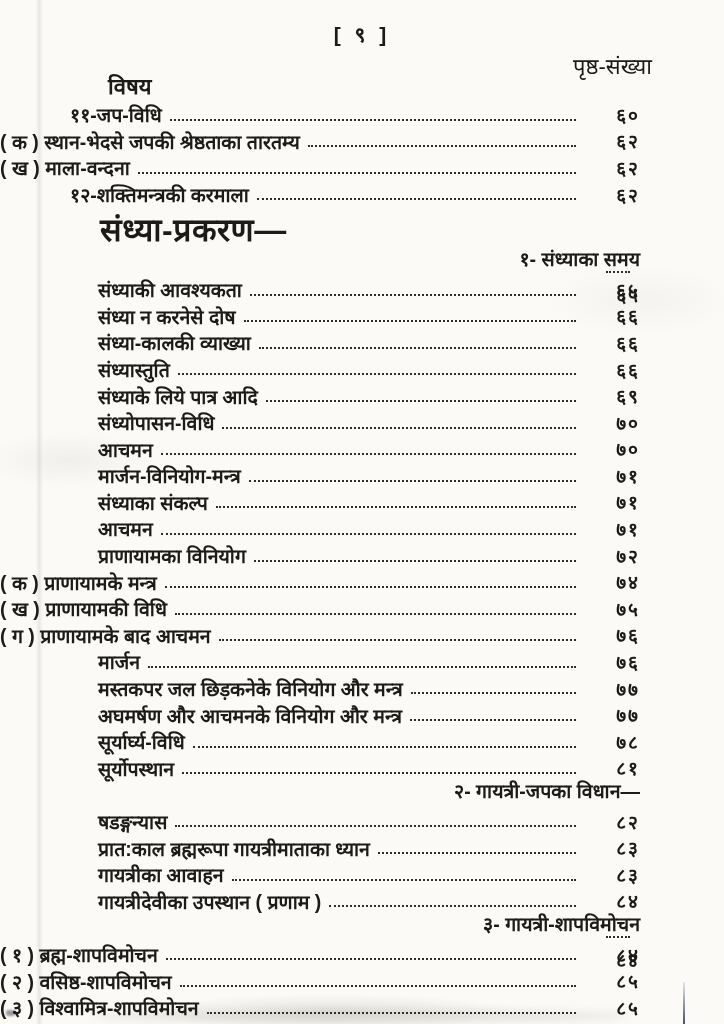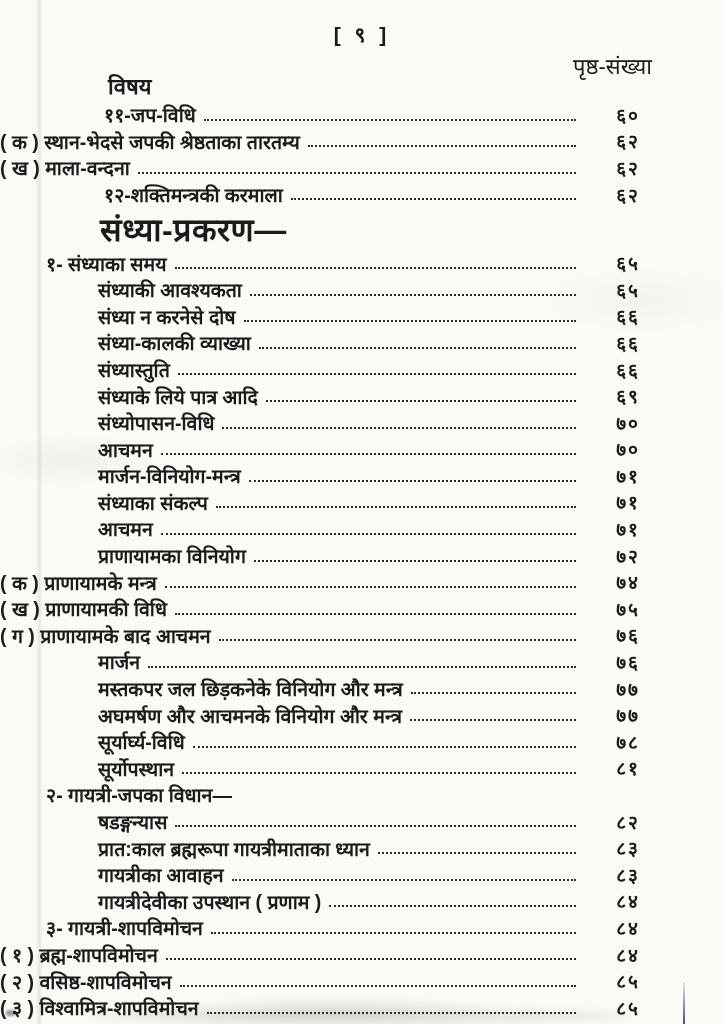--- a/index.html
+++ b/index.html
@@ -83,22 +83,22 @@
   }
   .row {
     display: flex;
     align-items: flex-end;
     height: 26.6px;
     font-size: 19.5px;
     font-weight: 700;
     white-space: nowrap;
   }
   .row .label { line-height: 1.15; }
-  .row.main  { padding-left: 104px; }
-  .row.num   { padding-left: 46px; }
+  .row.main  { padding-left: 70px; }
+  .row.num   { padding-left: 110px; flex-direction: column; }
   .row.sub   { padding-left: 98px; }
   .row.paren { }
   .row.section {
     padding-left: 100px;
     font-size: 32px;
     height: 42px;
     letter-spacing: 0.5px;
   }
   .leader {
     flex: 1;

